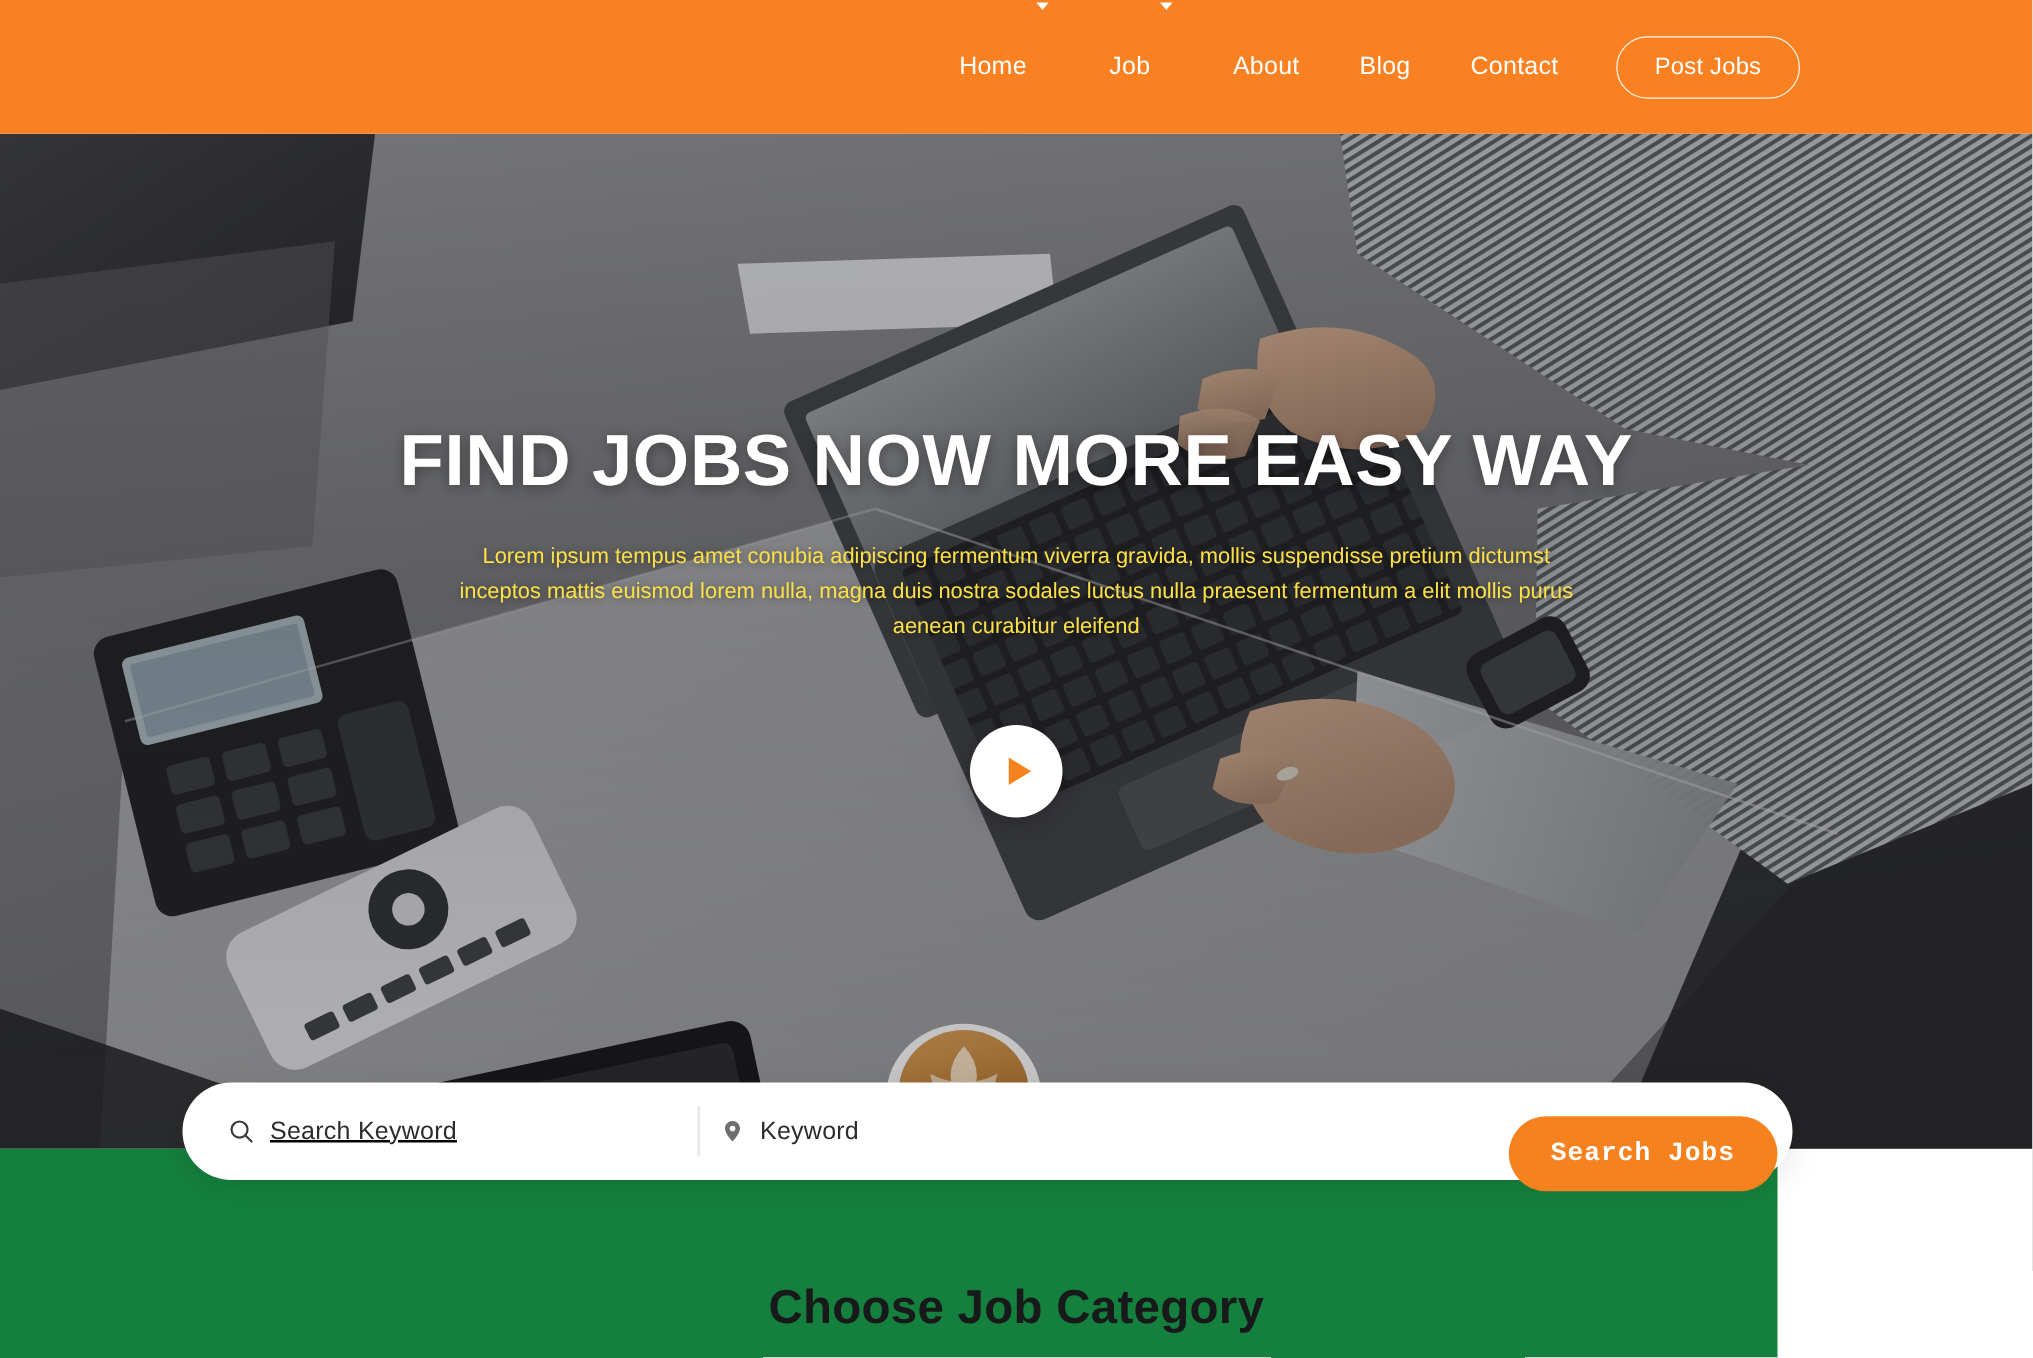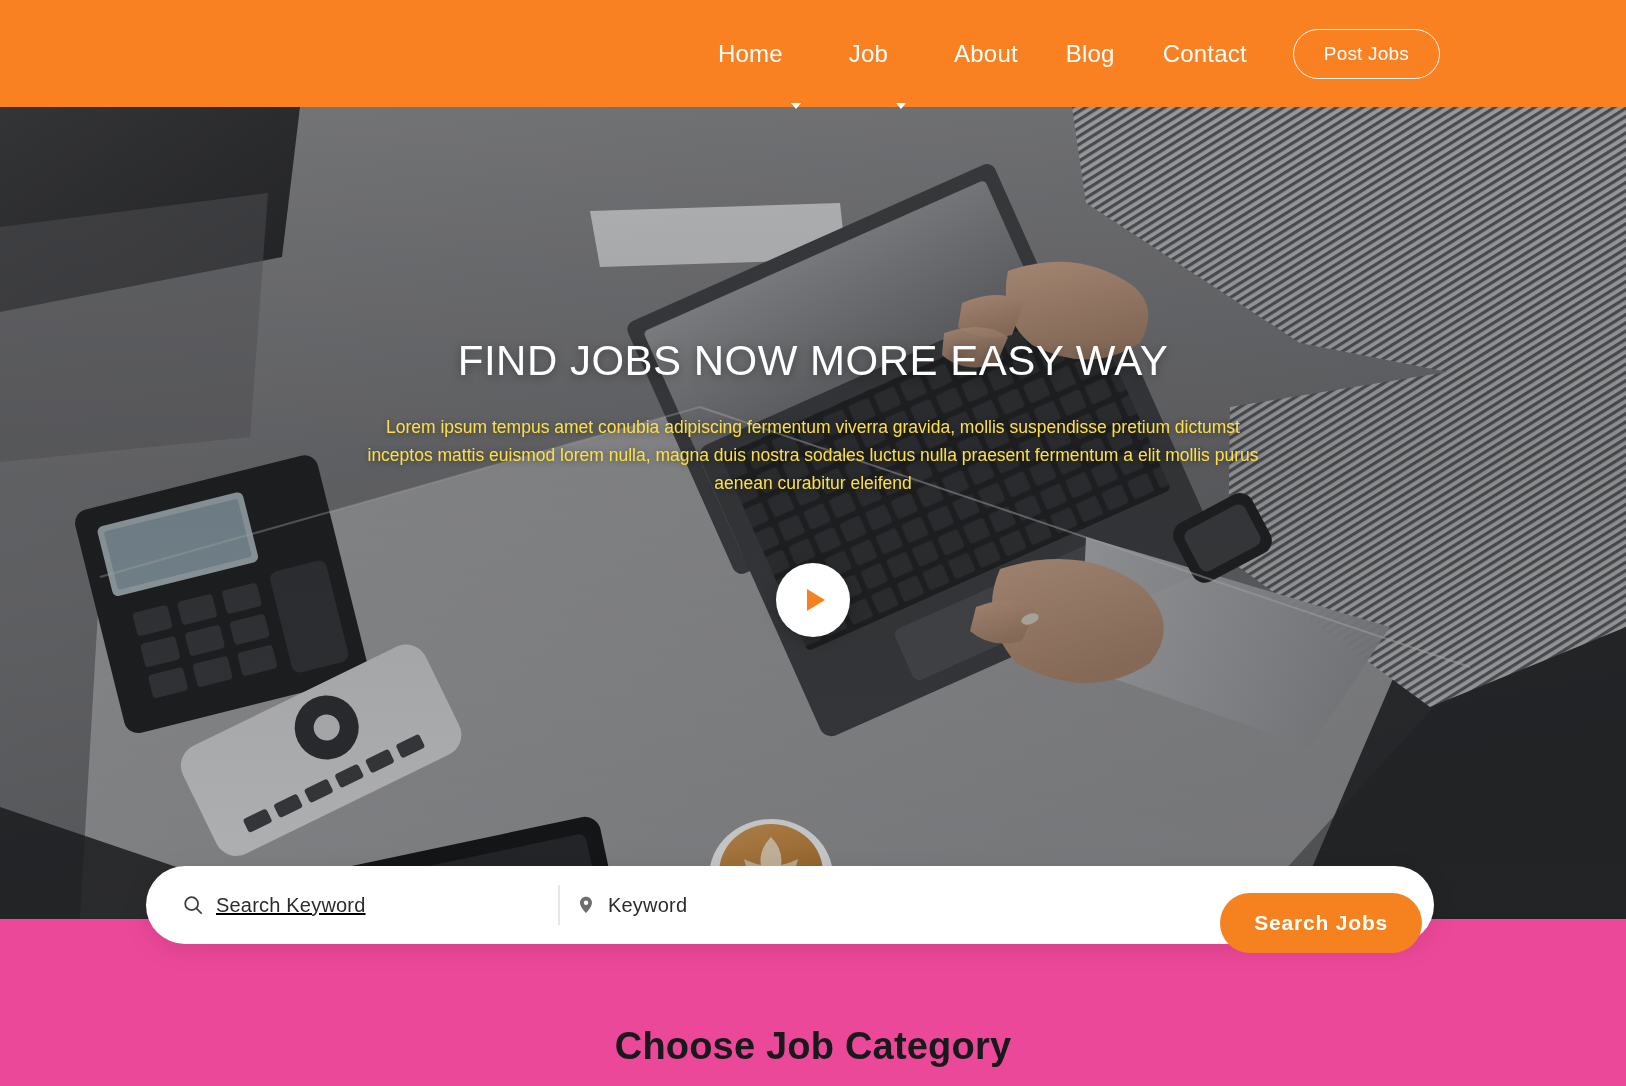--- a/index.html
+++ b/index.html
@@ -49,26 +49,26 @@
     height: 107px;
     display: flex;
     align-items: center;
     justify-content: flex-end;
     padding-right: 186px;
     gap: 0px;
   }
 
   .nav-item {
     color: #ffffff;
-    font-size: 24px;
+    font-size: 20px;
     letter-spacing: 0.2px;
     padding: 0 24px;
     line-height: 107px;
     display: flex;
-    align-items: flex-end;
+    align-items: flex-start;
     gap: 8px;
     cursor: pointer;
     white-space: nowrap;
   }
   .nav-item .caret {
     display: inline-block;
     width: 0; height: 0;
     border-left: 5px solid transparent;
     border-right: 5px solid transparent;
     border-top: 6px solid #ffffff;
@@ -119,22 +119,22 @@
     width: 1626px;
     height: 812px;
     display: flex;
     flex-direction: column;
     align-items: center;
     padding-top: 232px;
   }
 
   .hero-title {
     color: #ffffff;
-    font-size: 42px;
-    font-weight: normal;
+    font-size: 58px;
+    font-weight: bold;
     letter-spacing: 0.5px;
     text-transform: uppercase;
     text-shadow: 0 2px 10px rgba(0,0,0,0.35);
     line-height: 1.05;
   }
 
   .hero-sub {
     margin-top: 30px;
     width: 900px;
     text-align: center;
@@ -217,34 +217,34 @@
     margin-right: 12px;
     background: #f5821f;
     color: #ffffff;
     border: none;
     border-radius: 40px;
     height: 60px;
     padding: 0 34px;
     font-size: 21px;
     font-weight: bold;
     letter-spacing: 0.8px;
-    font-family: Liberation Sans, sans-serif;
+    font-family: Liberation Mono, monospace;
     cursor: pointer;
     white-space: nowrap;
     margin-top: 36px;
   }
 
   
   .next-section {
     position: absolute;
     left: 0;
     top: 919px;
-    width: 1626px;
+    width: 1422px;
     height: 167px;
-    background: #ec4899;
+    background: #15803d;
   }
 
   .section-heading {
     position: absolute;
     top: 106px;
     left: 0;
     width: 1626px;
     text-align: center;
     font-size: 38px;
     font-weight: bold;

